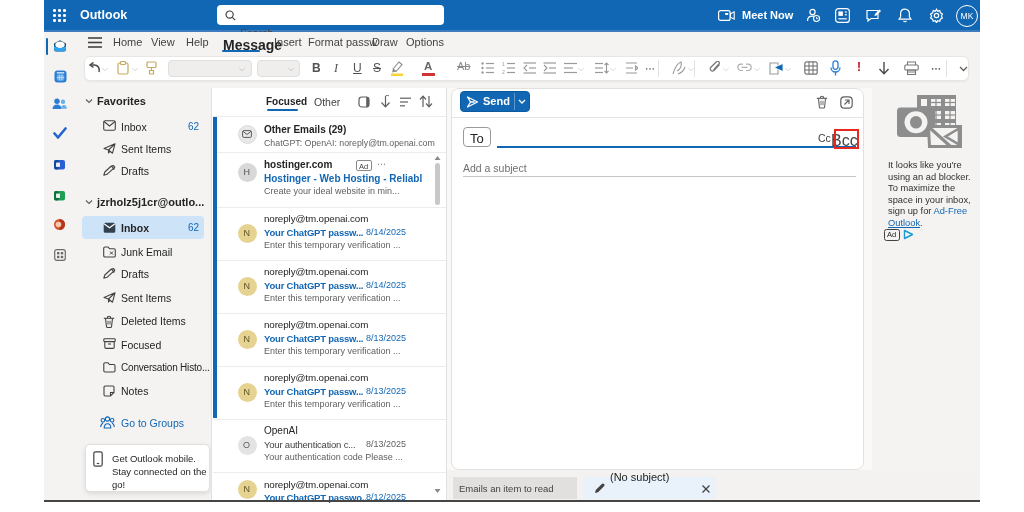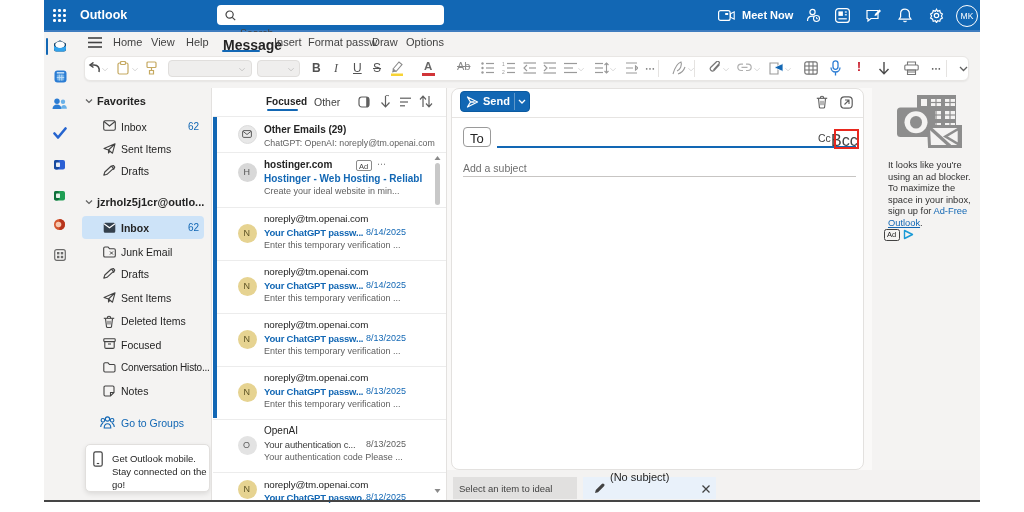--- a/index.html
+++ b/index.html
@@ -449,21 +449,21 @@
 <div class="t" style="left:470px;top:132px;font-size:13px">To</div>
 <div class="a" style="left:497px;top:146px;width:359px;height:1.6px;background:#1267b4"></div>
 <div class="t" style="left:818px;top:133px;font-size:10.5px;color:#424242">Cc</div>
 <div class="t" style="left:831px;top:133px;font-size:16px;color:#424242">Bcc</div>
 <div class="a" style="left:834px;top:128.5px;width:25px;height:20px;border:2px solid #e8281e"></div>
 <div class="t" style="left:463px;top:163px;font-size:10.5px;color:#707070">Add a subject</div>
 <div class="a" style="left:463px;top:175.5px;width:393px;height:1px;background:#c7c5c3"></div>
 
 <div class="a" style="left:447px;top:470px;width:533px;height:30px;background:#f3f2f1"></div>
 <div class="a" style="left:453px;top:477px;width:124px;height:22px;background:#e1e0df"></div>
-<div class="t" style="left:459px;top:484px;font-size:9.5px;color:#424242">Select an item to ideal</div>
+<div class="t" style="left:459px;top:484px;font-size:9.5px;color:#424242">Emails an item to read</div>
 <div class="a" style="left:583px;top:477px;width:133px;height:22px;background:#e9f1fa"></div>
 <svg class="a" style="left:594px;top:483px" width="11" height="11" viewBox="0 0 11 11">
     <path d="M1 10 l.8-3 6-6 a1.5 1.5 0 0 1 2.2 2.2 l-6 6z" fill="#424242"></path>
   </svg>
 <div class="t" style="left:610px;top:472px;font-size:11px">(No subject)</div>
 <svg class="a" style="left:701px;top:483.5px" width="10" height="10" viewBox="0 0 10 10">
     <path d="M1.5 1.5 L8.5 8.5 M8.5 1.5 L1.5 8.5" stroke="#424242" stroke-width="1.3"></path>
   </svg>
 
 <div class="a" style="left:872px;top:88px;width:108px;height:382px;background:#f4f3f2"></div>

